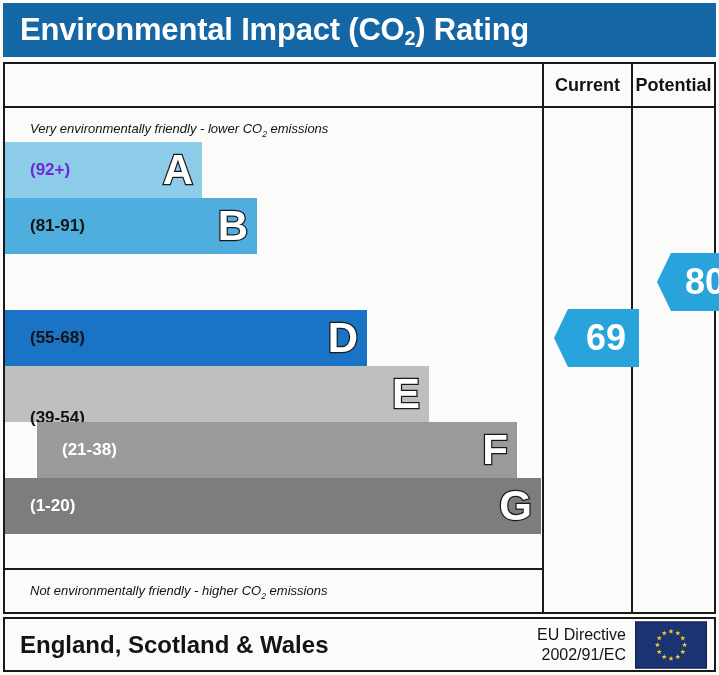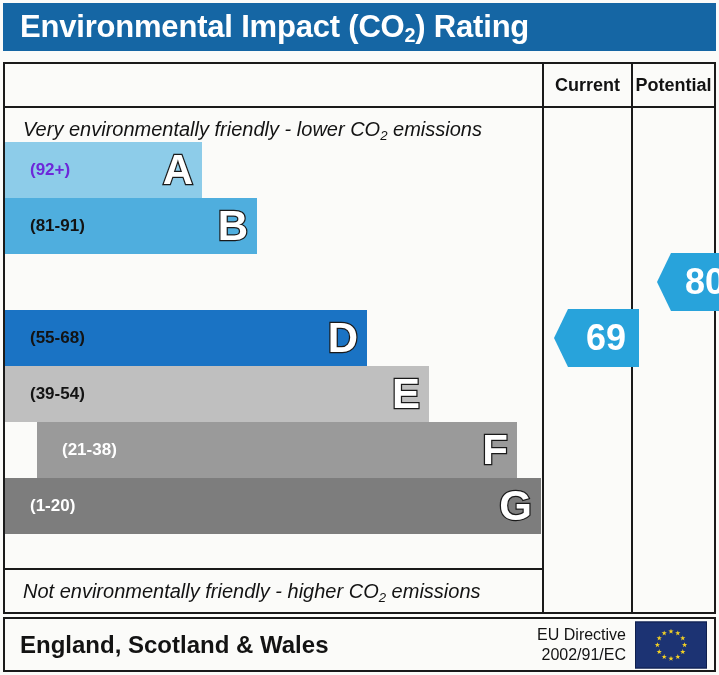--- a/index.html
+++ b/index.html
@@ -18,21 +18,21 @@
     background: #fbfbf9;
     overflow: hidden;
   }
 
   
   .title-bar {
     position: absolute;
     left: 3px;
     top: 3px;
     width: 713px;
-    height: 48px;
+    height: 54px;
     background: #1566A4;
     box-sizing: border-box;
   }
   .title-text {
     position: absolute;
     left: 17px;
     top: 50%;
     transform: translateY(-50%);
     color: #ffffff;
     font-size: 31px;
@@ -94,25 +94,25 @@
     font-size: 18px;
     font-weight: bold;
     color: #131313;
   }
   .col-head-current  { left: 539px; width: 87px; }
   .col-head-potential{ left: 628px; width: 81px; }
 
   
   .caption {
     position: absolute;
-    left: 0;
+    left: 7px;
     width: 537px;
     height: 42px;
     line-height: 42px;
-    font-size: 20px;
+    font-size: 13px;
     font-style: italic;
     color: #131313;
     padding-left: 18px;
     box-sizing: border-box;
     white-space: nowrap;
   }
   .caption sub {
     font-size: 0.66em;
     vertical-align: baseline;
     position: relative;
@@ -247,21 +247,21 @@
         </div>
         <div class="band" style="top: 56px; width: 252px; background: rgb(79, 174, 222);">
           <span class="band-range" style="color: rgb(19, 19, 19);">(81-91)</span>
           <span class="band-letter">B</span>
         </div>
         <div class="band" style="top: 168px; width: 362px; background: rgb(26, 115, 196);">
           <span class="band-range" style="color: rgb(19, 19, 19);">(55-68)</span>
           <span class="band-letter">D</span>
         </div>
         <div class="band" style="top: 224px; width: 424px; background: rgb(191, 191, 191);">
-          <span class="band-range" style="color: rgb(19, 19, 19);">(39-54)</span>
+          <span class="band-range" style="color: rgb(19, 19, 19); margin-top: 24px;">(39-54)</span>
           <span class="band-letter">E</span>
         </div>
         <div class="band" style="top: 280px; width: 480px; background: rgb(154, 154, 154); margin-left: 32px;">
           <span class="band-range" style="color: rgb(255, 255, 255);">(21-38)</span>
           <span class="band-letter">F</span>
         </div>
         <div class="band" style="top: 336px; width: 536px; background: rgb(125, 125, 125);">
           <span class="band-range" style="color: rgb(255, 255, 255);">(1-20)</span>
           <span class="band-letter">G</span>
         </div>

